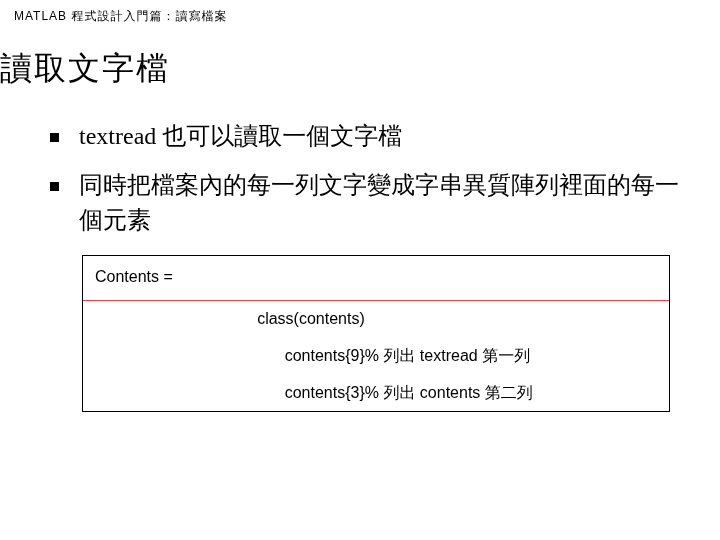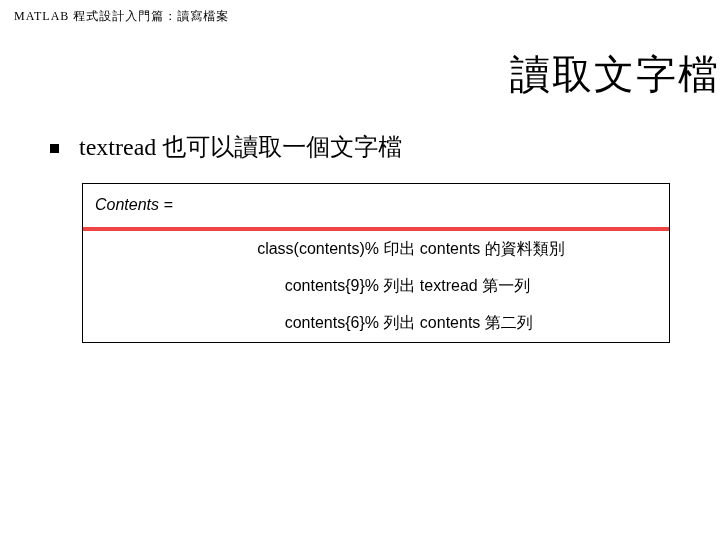--- a/index.html
+++ b/index.html
@@ -7,26 +7,26 @@
       width: 720px;
       height: 540px;
       background: #ffffff;
       font-family: "Microsoft JhengHei", "PMingLiU", "SimSun", Arial, sans-serif;
       position: relative;
       overflow: hidden;
     }
     .header {
       font-size: 12px;
       padding: 8px 14px 0 14px;
-      font-family: Liberation Serif, serif;
+      font-family: Liberation Sans, sans-serif;
       letter-spacing: 1px;
     }
     .title {
-      text-align: right;
-      font-size: 40px;
+      text-align: left;
+      font-size: 32px;
       font-family: Liberation Mono, monospace;
       margin-top: 22px;
       margin-bottom: 28px;
       letter-spacing: 2px;
     }
     .bullets {
       padding-left: 50px;
       padding-right: 22px;
     }
     .bullet-item {
@@ -46,23 +46,22 @@
       flex-shrink: 0;
     }
     .code-box {
       margin: 18px 50px 0 82px;
       border: 1px solid #000;
       font-family: "Comic Sans MS", "Arial", sans-serif;
       font-size: 16px;
     }
     .code-header {
       padding: 10px 12px 12px 12px;
-      border-bottom: 4px solid #ef4444;
+      border-bottom: 1px solid #ef4444;
       line-height: 1.35;
-      font-style: italic;
     }
     .code-row {
       display: flex;
       padding: 8px 12px 8px 12px;
       line-height: 1.3;
     }
     .code-row .left { width: 48%; text-align: right; }
     .code-row .right { width: 52%; }
     .cjk-comment { font-family: "Microsoft JhengHei", "PMingLiU", sans-serif; }
   </style>
@@ -71,31 +70,34 @@
 
 <div class="header">MATLAB 程式設計入門篇：讀寫檔案</div>
 
 <div class="title">讀取文字檔</div>
 
 <div class="bullets">
   <div class="bullet-item">
     <div class="bullet-mark"></div>
     <div class="bullet-text">textread 也可以讀取一個文字檔</div>
   </div>
+  <div class="bullet-item">
+    <div class="bullet-mark"></div>
+    <div class="bullet-text">同時把檔案內的每一列文字變成字串異質陣列裡面的每一個元素</div>
+  </div>
 </div>
 
 <div class="code-box">
   <div class="code-header">
     <div>Contents =</div>
   </div>
   <div class="code-row">
     <div class="left">class(contents)</div>
-    <div class="right cjk-comment">% 印出 contents 的資料類別</div>
   </div>
   <div class="code-row">
     <div class="left">contents{9}</div>
     <div class="right cjk-comment">% 列出 textread 第一列</div>
   </div>
   <div class="code-row">
-    <div class="left">contents{6}</div>
+    <div class="left">contents{3}</div>
     <div class="right cjk-comment">% 列出 contents 第二列</div>
   </div>
 </div>
 
 </body></html>

